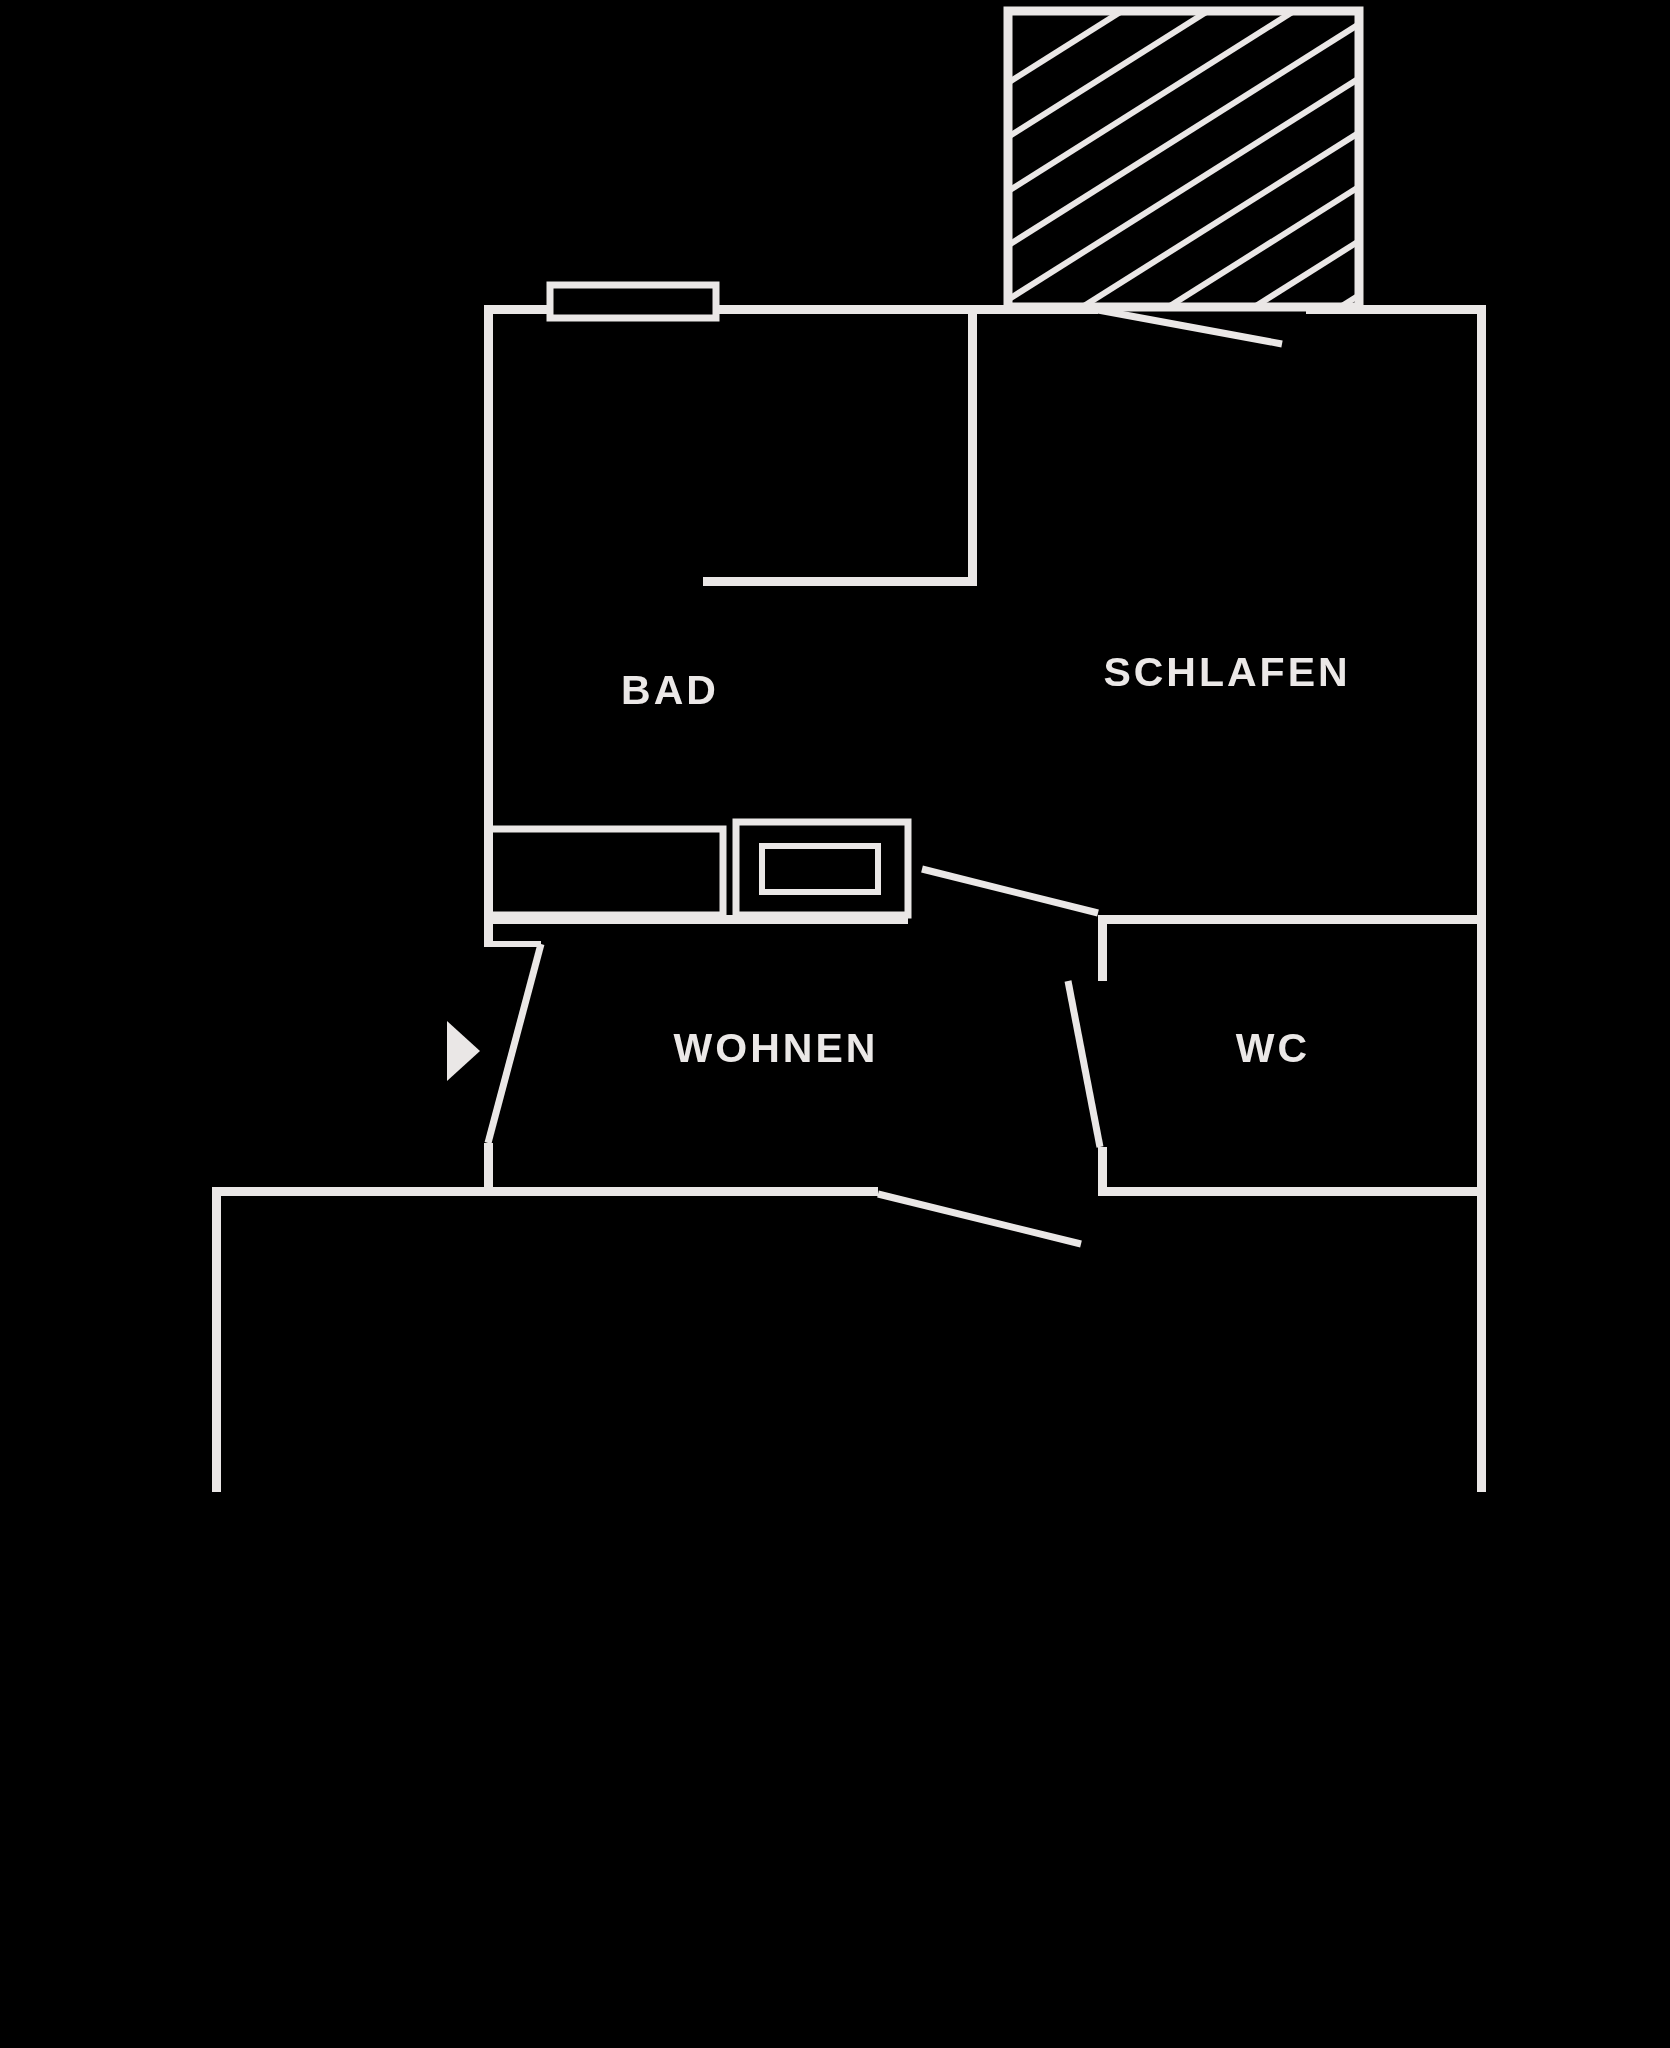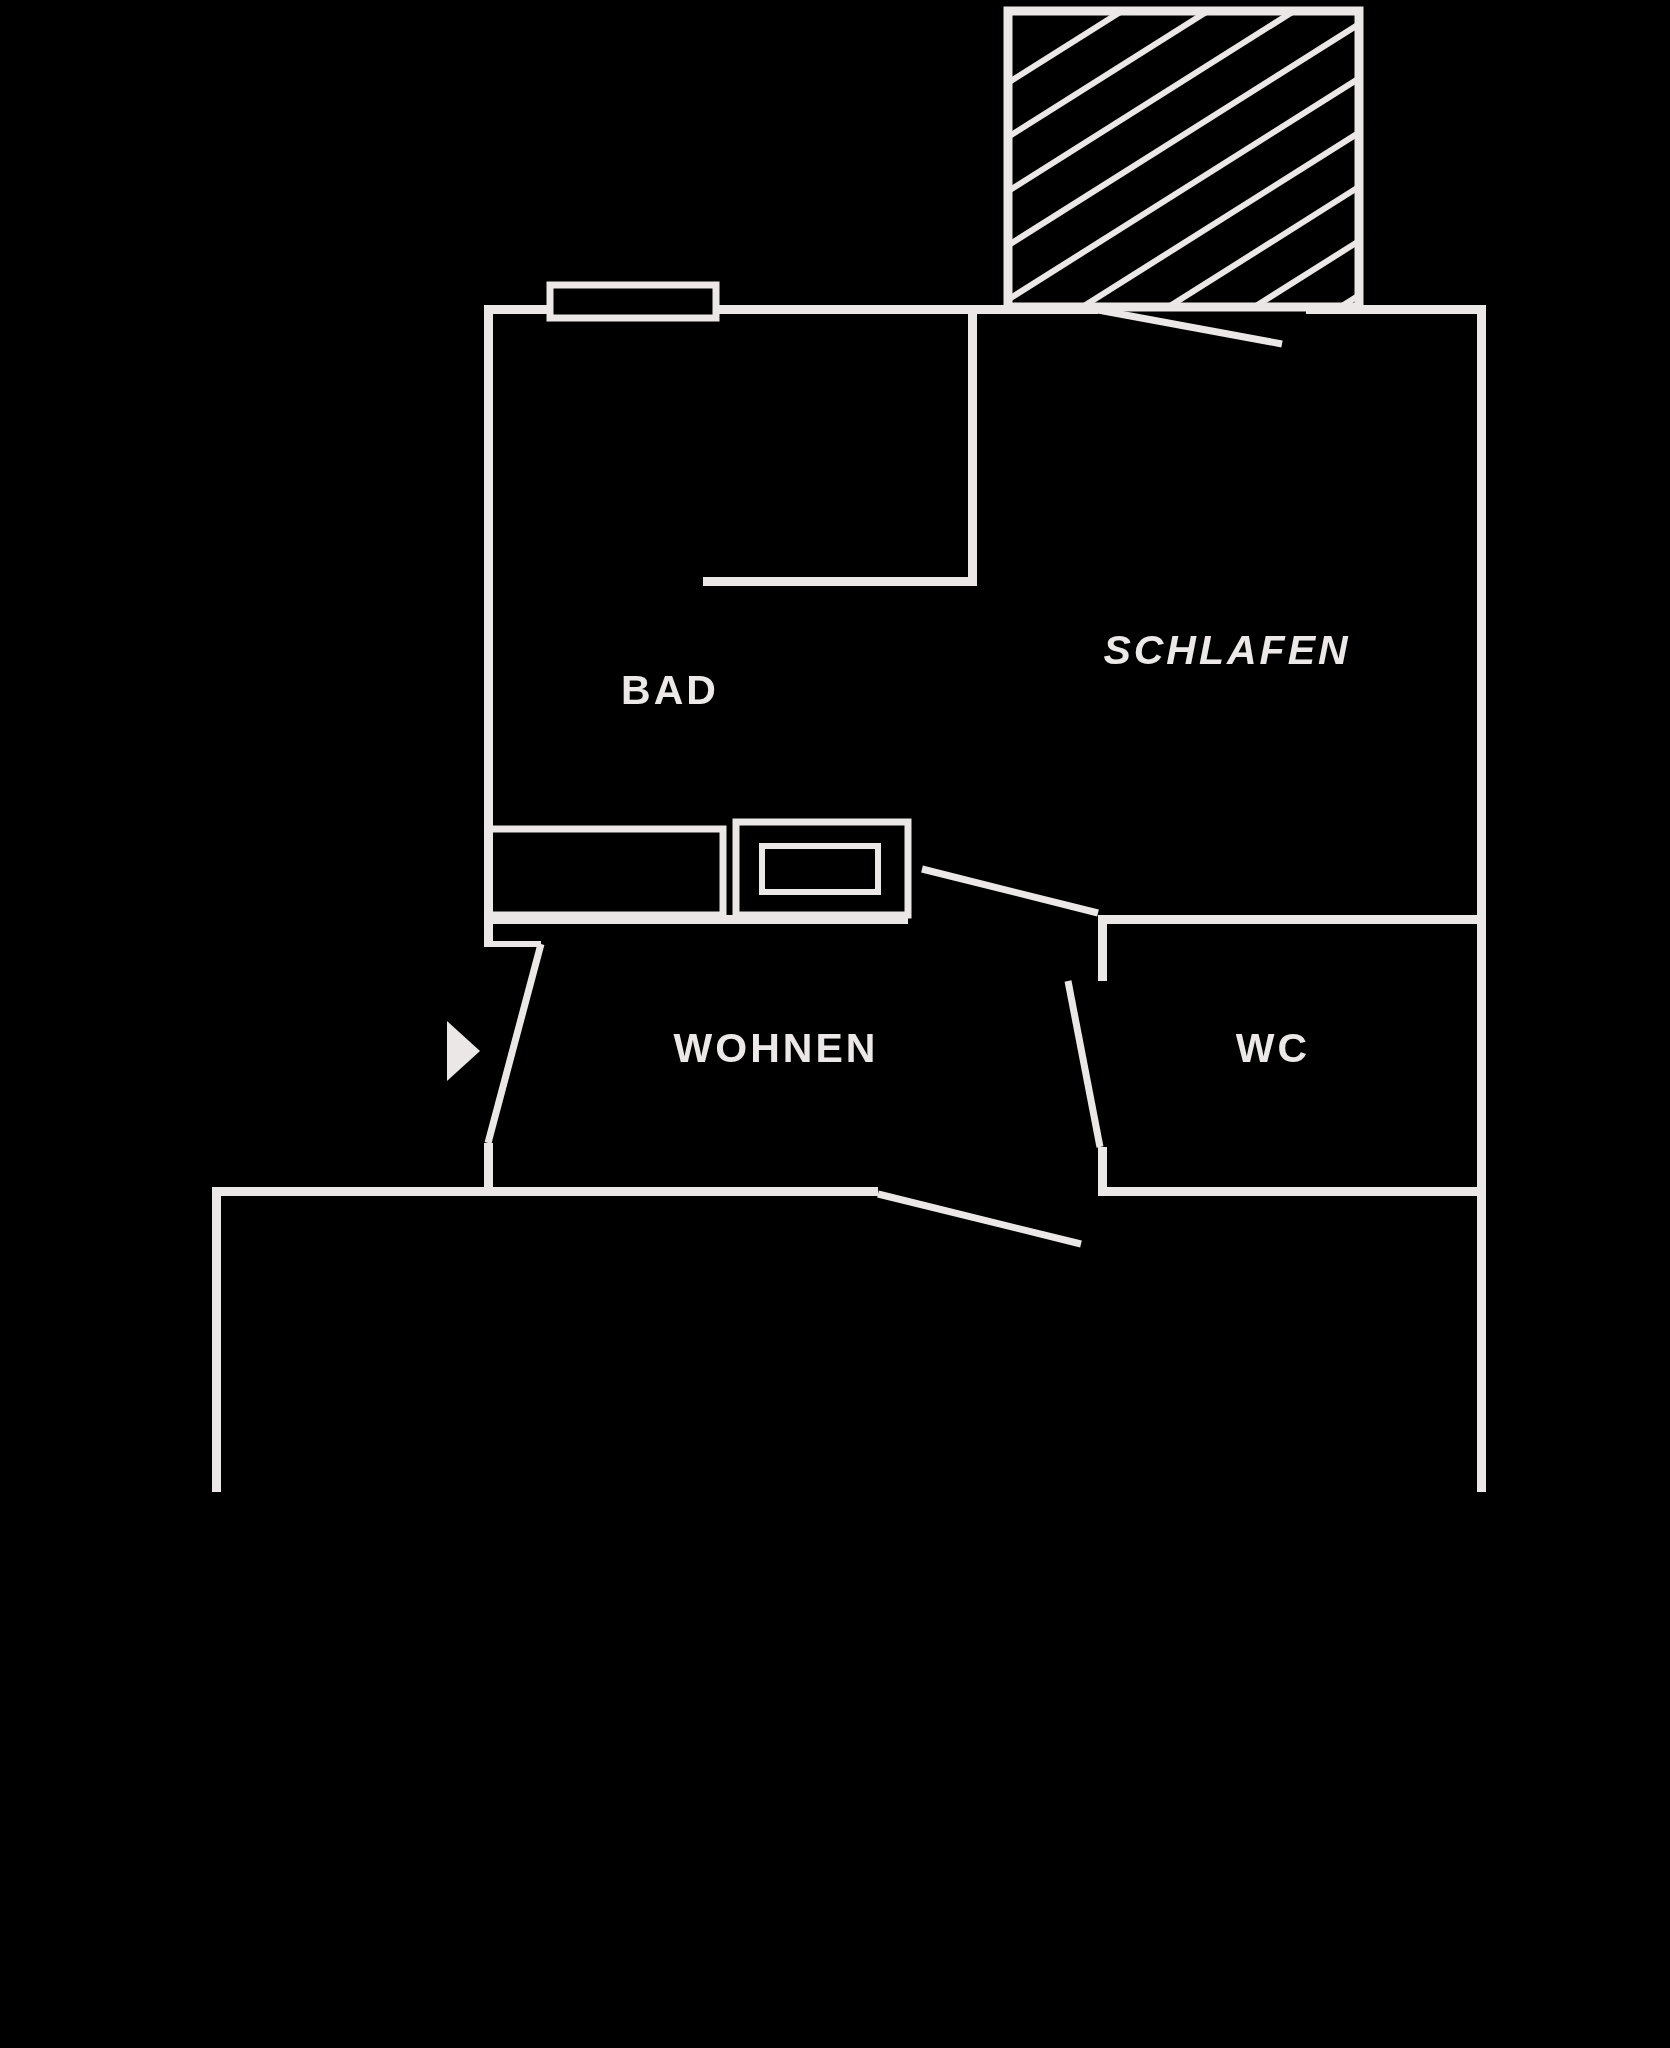--- a/index.html
+++ b/index.html
@@ -99,17 +99,17 @@
       <line class="leaf" x1="541" y1="944" x2="488" y2="1143"></line>
       <line class="leaf" x1="922" y1="869" x2="1098" y2="913"></line>
       <line class="leaf" x1="1068" y1="981" x2="1100" y2="1147"></line>
       <line class="leaf" x1="878" y1="1194" x2="1081" y2="1244"></line>
     </g>
 
     <polygon class="arrow" points="447,1021 447,1081 480,1051"></polygon>
   </svg>
 
   <div class="room-label" style="left:670px;top:690px;">BAD</div>
-  <div class="room-label" style="left:1227px;top:650px;font-style:italic;">SCHLAFEN</div>
+  <div class="room-label" style="left:1227px;top:672px;">SCHLAFEN</div>
   <div class="room-label" style="left:776px;top:1048px;">WOHNEN</div>
   <div class="room-label" style="left:1273px;top:1048px;text-align:center;">WC</div>
 
 </div>
 
 </body></html>

